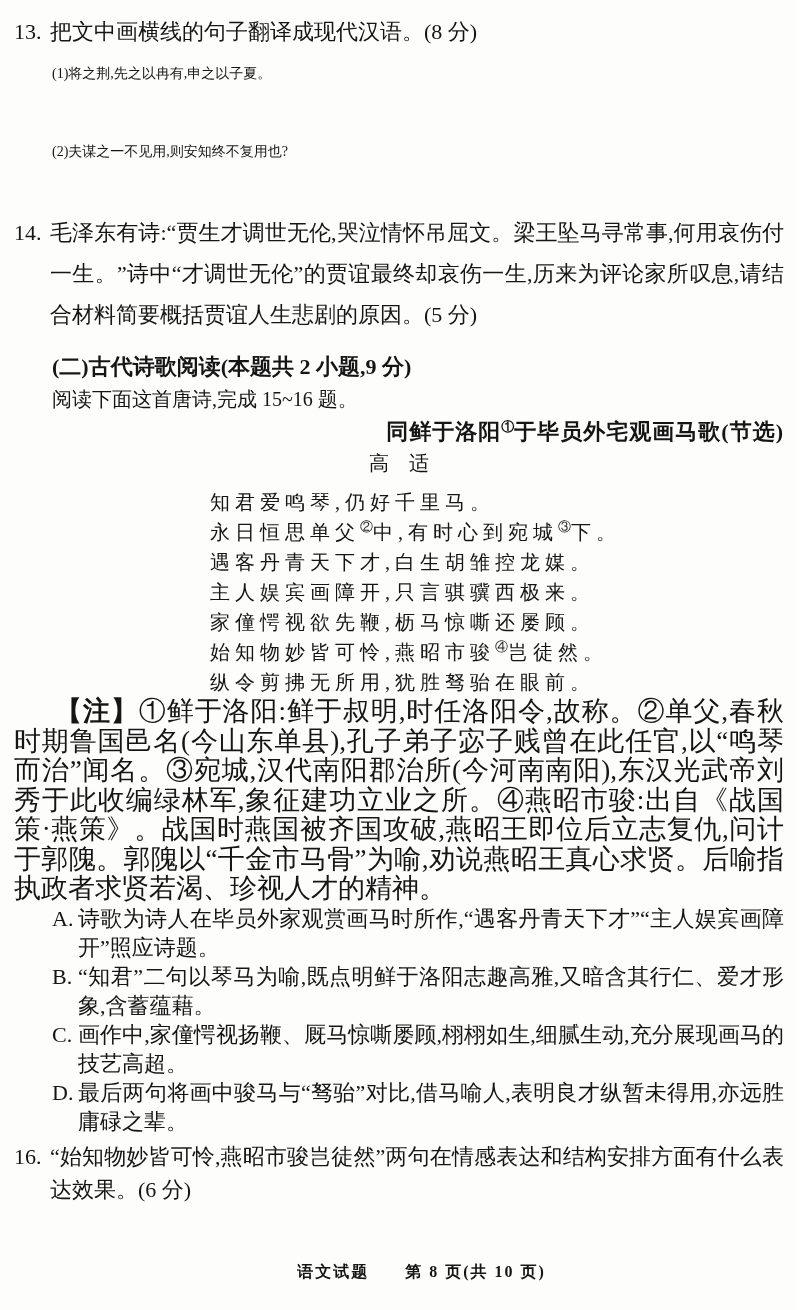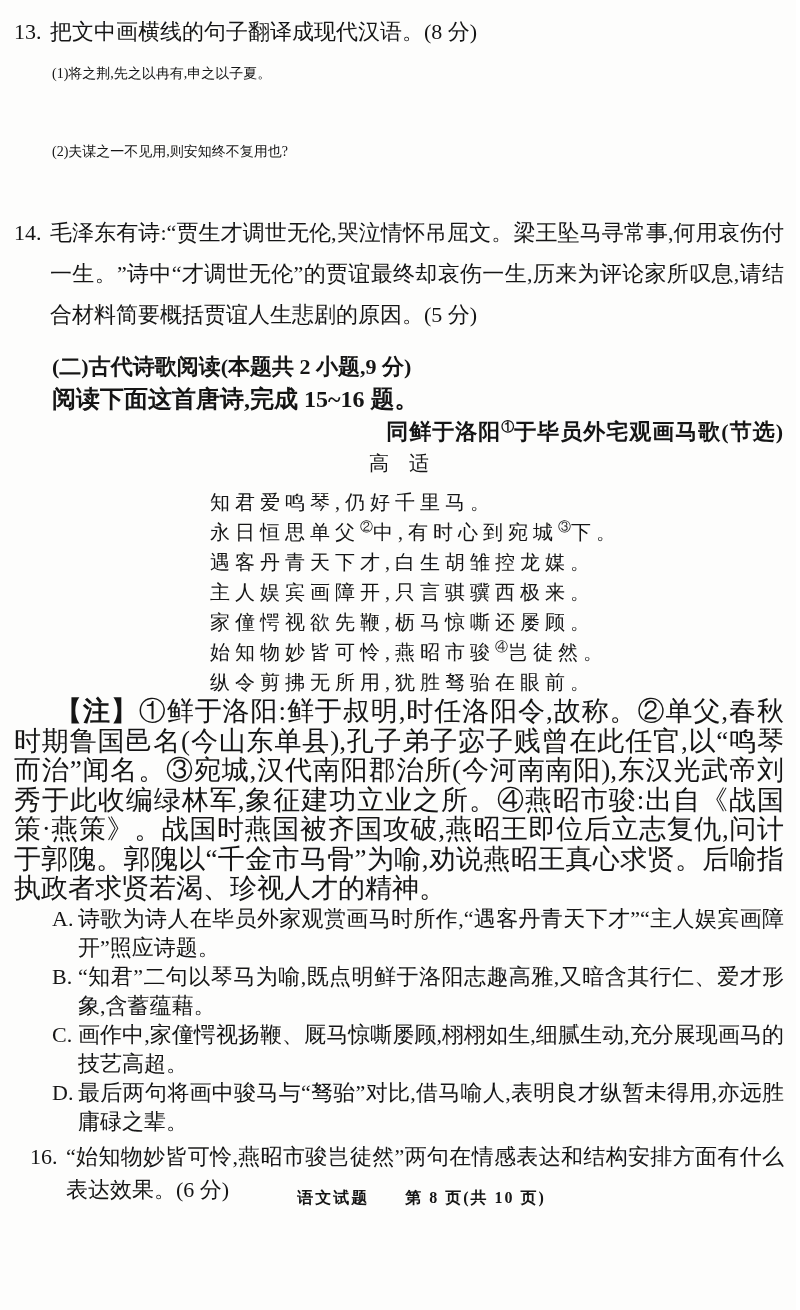--- a/index.html
+++ b/index.html
@@ -36,23 +36,22 @@
   .sub-item.second { margin-top: 46px; }
   .section-heading {
     margin-left: 38px;
     margin-top: 16px;
     font-size: 22px;
     line-height: 32px;
     font-weight: bold;
   }
   .intro {
     margin-left: 38px;
-    font-size: 24px;
+    font-size: 20px;
     line-height: 32px;
-    font-weight: bold;
   }
   .poem-title {
     text-align: right;
     font-weight: bold;
     font-size: 22px;
     line-height: 34px;
     letter-spacing: 1px;
   }
   .poem-author {
     text-align: center;
@@ -89,26 +88,26 @@
     padding-left: 64px;
     font-size: 22px;
     line-height: 29px;
     text-align: justify;
   }
   .choice .label {
     position: absolute;
     left: 38px;
     top: 0;
   }
-  .q16 { margin-top: 4px; line-height: 33px; margin-left: 16px; }
+  .q16 { margin-top: 4px; line-height: 33px; }
   .footer {
     position: absolute;
     left: 0;
     right: 0;
-    top: 1188px;
+    top: 1262px;
     text-align: center;
     font-size: 16px;
     font-weight: bold;
     letter-spacing: 2px;
     white-space: pre;
     padding-left: 47px;
   }
 </style>
 </head>
 <body>

